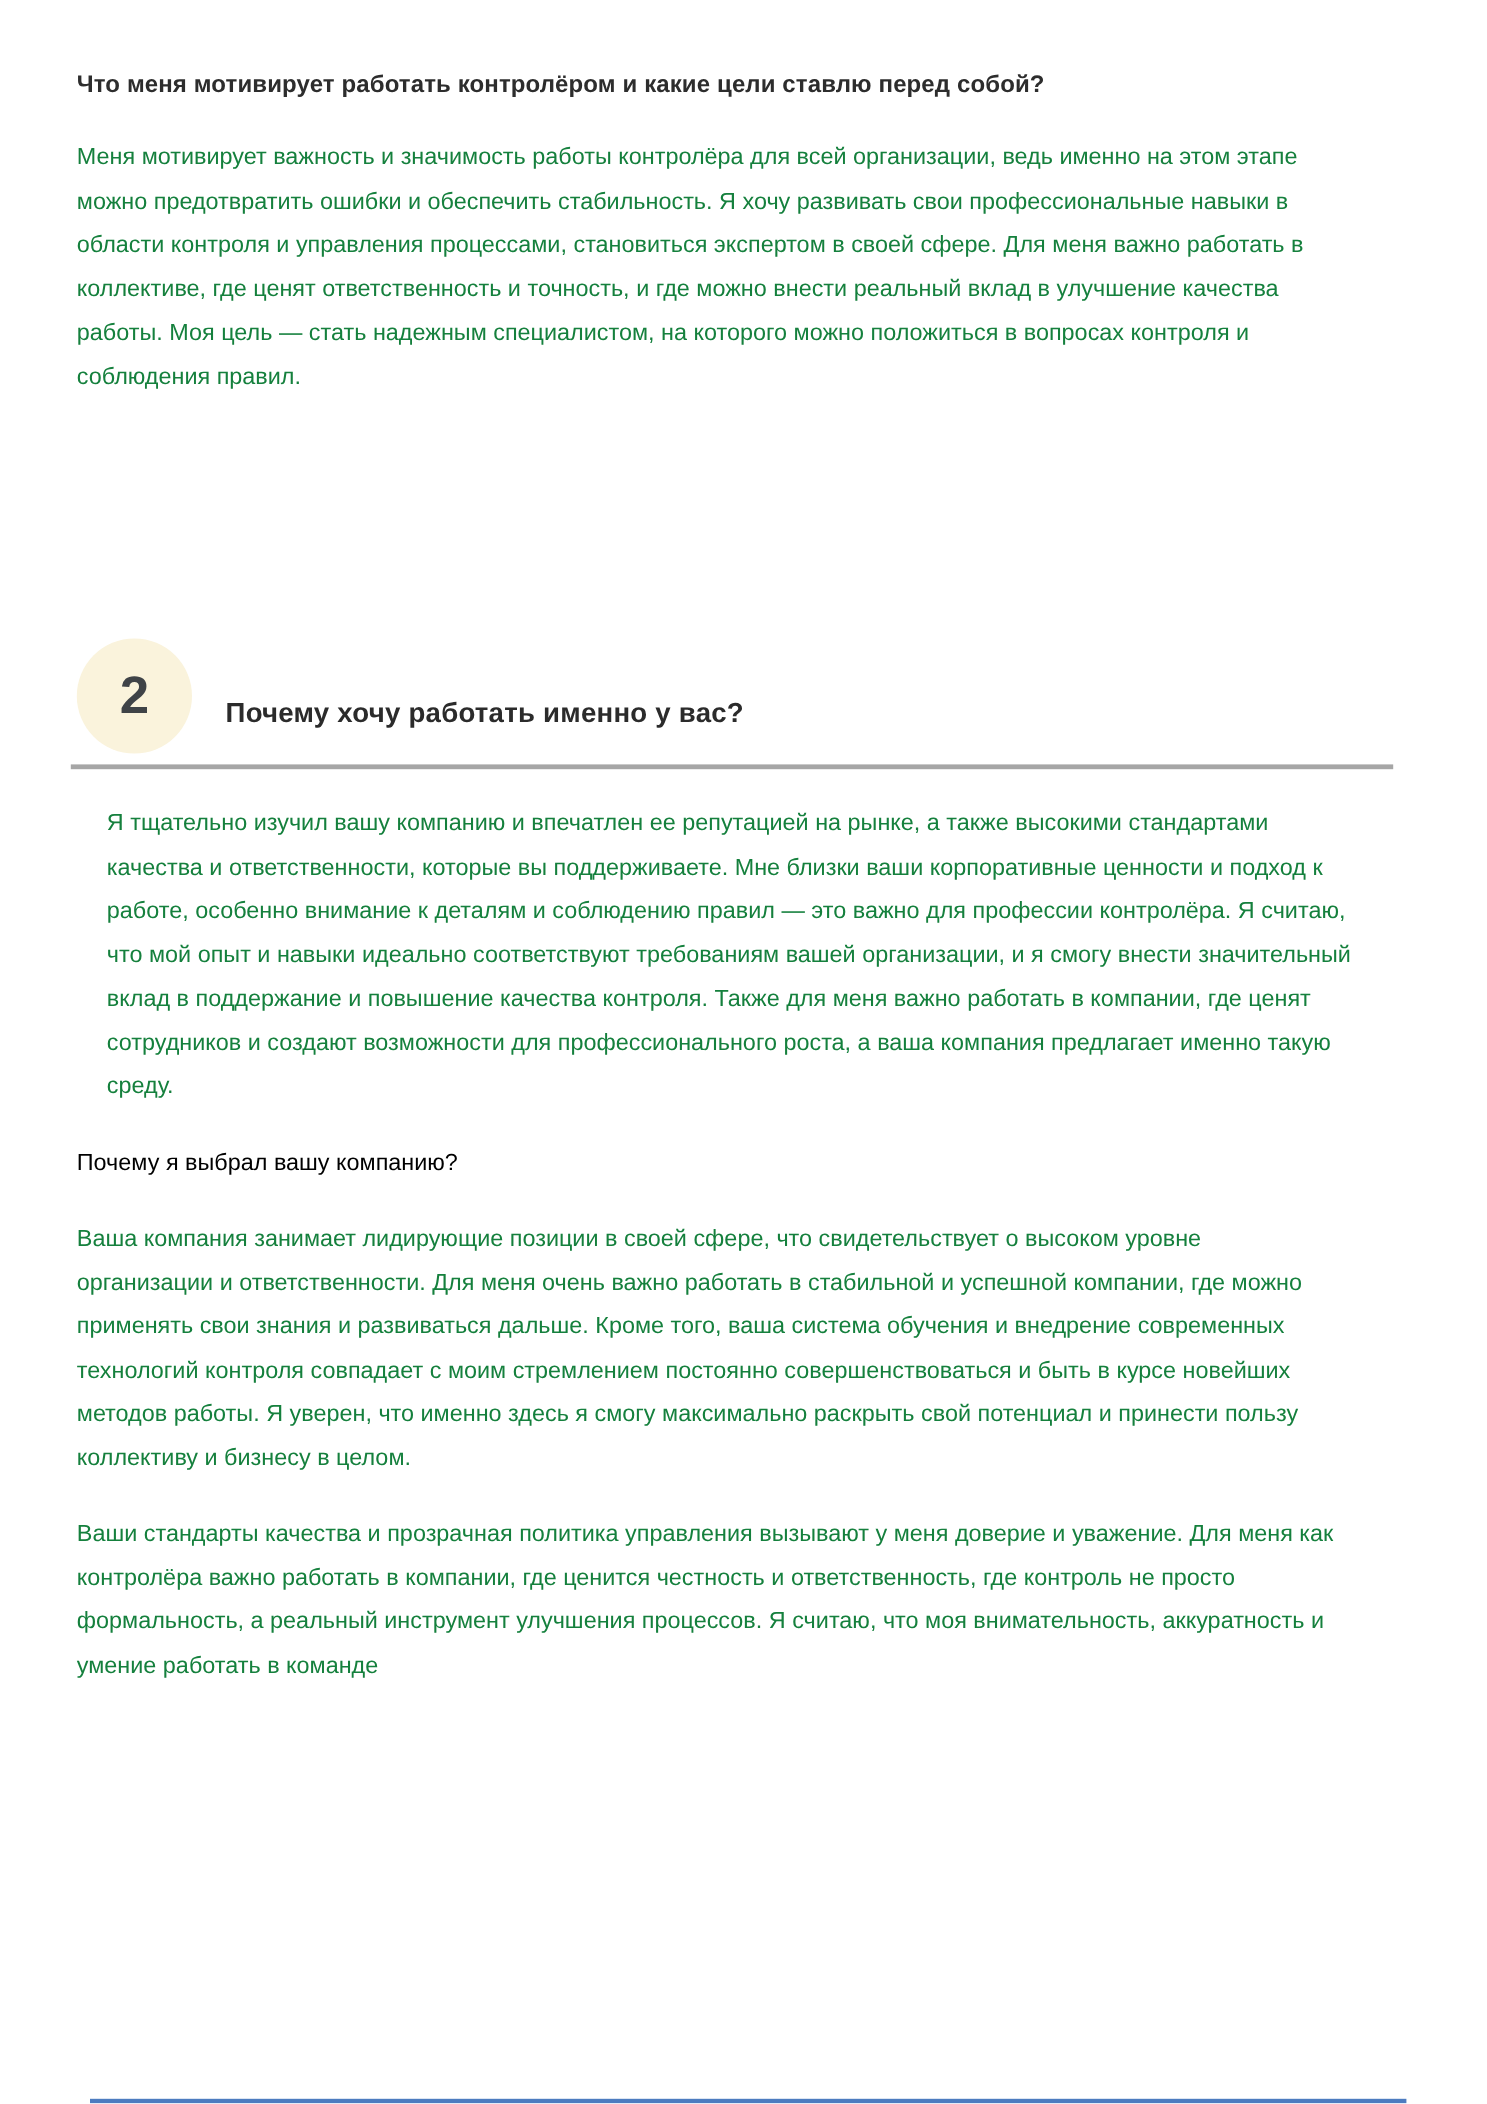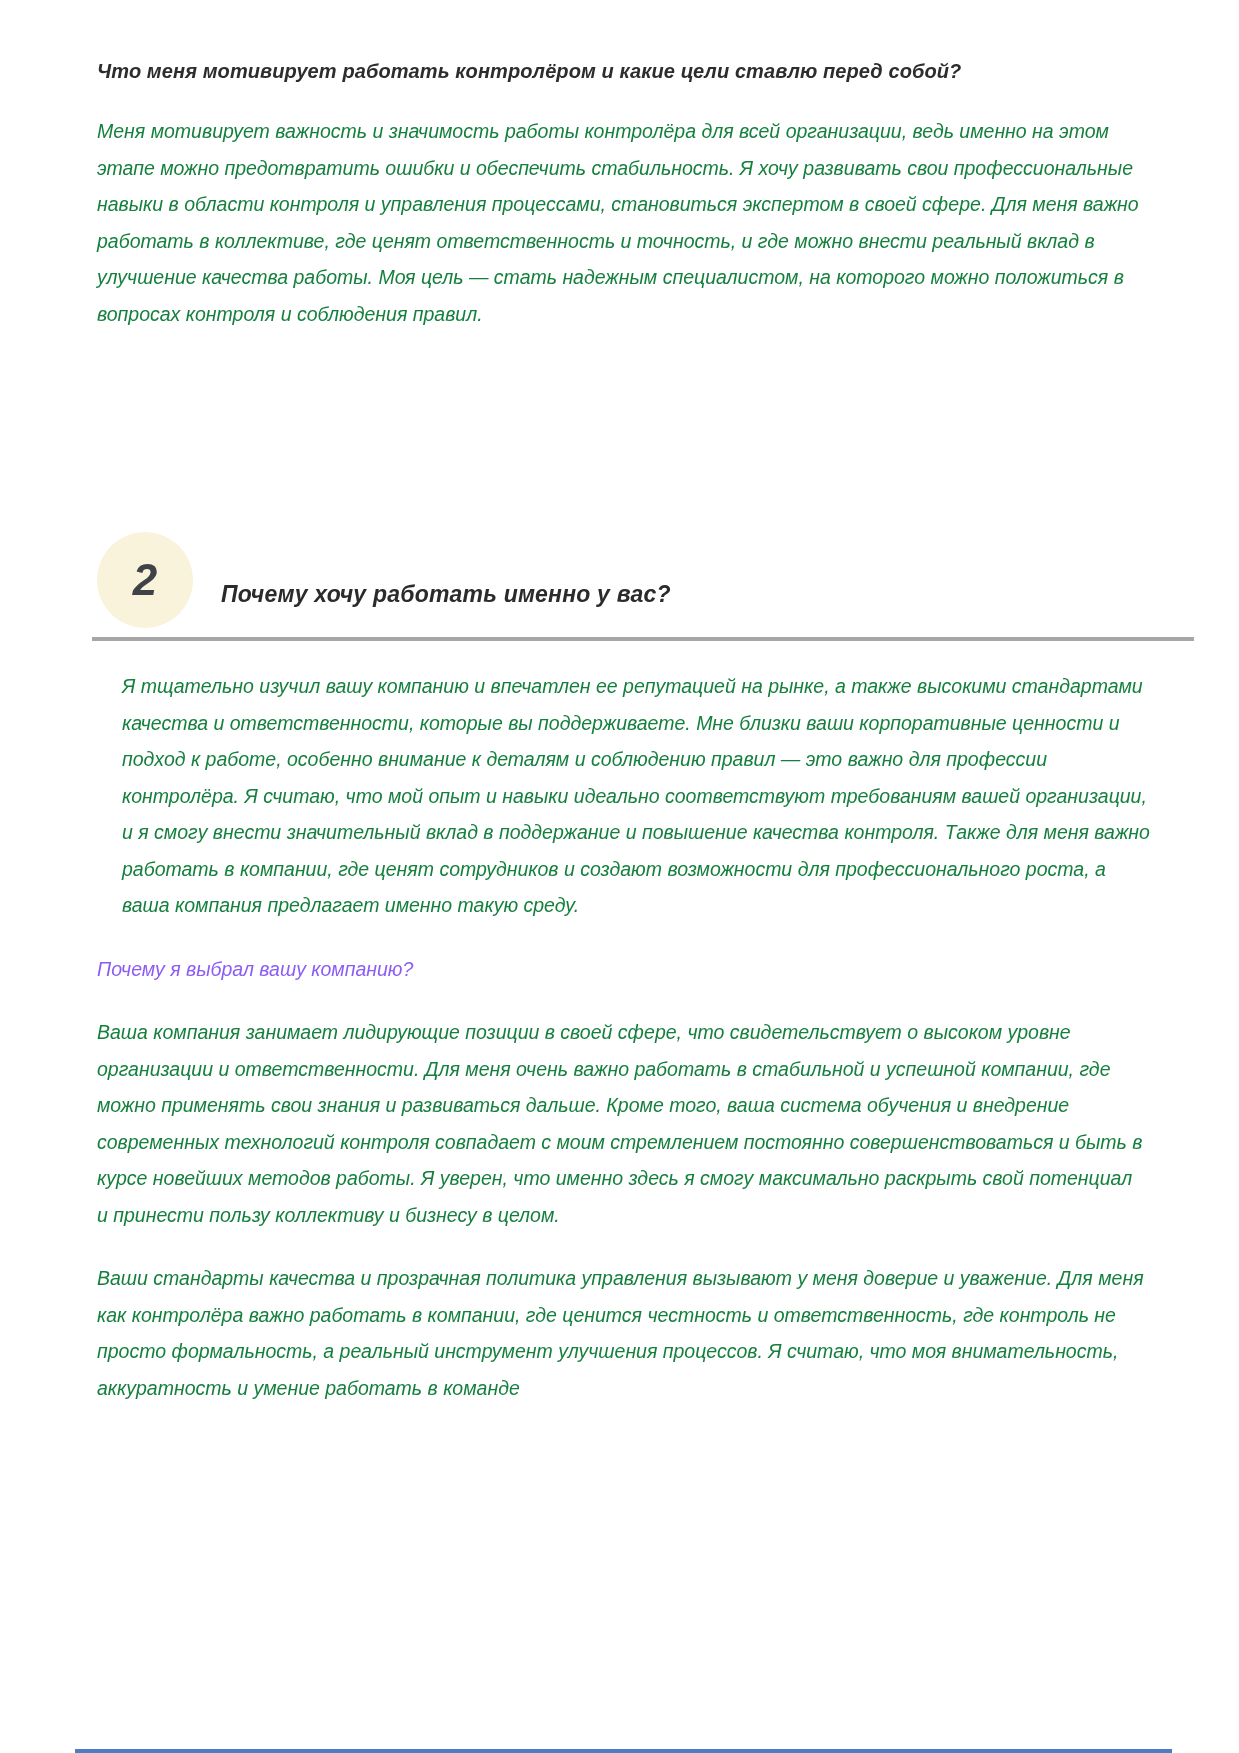--- a/index.html
+++ b/index.html
@@ -11,22 +11,21 @@
   .page {
     position: relative;
     width: 1239px;
     height: 1753px;
     margin: 0 auto;
     background: #ffffff;
     overflow: hidden;
   }
   .content {
     position: relative;
-    padding: 56px 88px 0 97px;
-    font-style: italic;
+    padding: 56px 88px 0 64px;
   }
   .q-heading {
     font-size: 20px;
     font-weight: 700;
     color: #2d2d2d;
     line-height: 30px;
     letter-spacing: 0.1px;
   }
   p.body-text {
     margin-top: 27px;
@@ -66,21 +65,21 @@
     height: 4px;
     background: #a6a6a6;
     margin: 9px 0 0 -5px;
     width: 1102px;
   }
   .after-section { margin-top: 61px; margin-left: 25px; }
   .sub-question {
     margin-top: 27px;
     font-size: 19.5px;
     line-height: 36.5px;
-    color: #8b5cf6;
+    color: #000000;
   }
   .bottom-accent {
     position: absolute;
     left: 75px;
     bottom: 0;
     width: 1097px;
     height: 4px;
     background: #4d7cc0;
   }
 </style>

